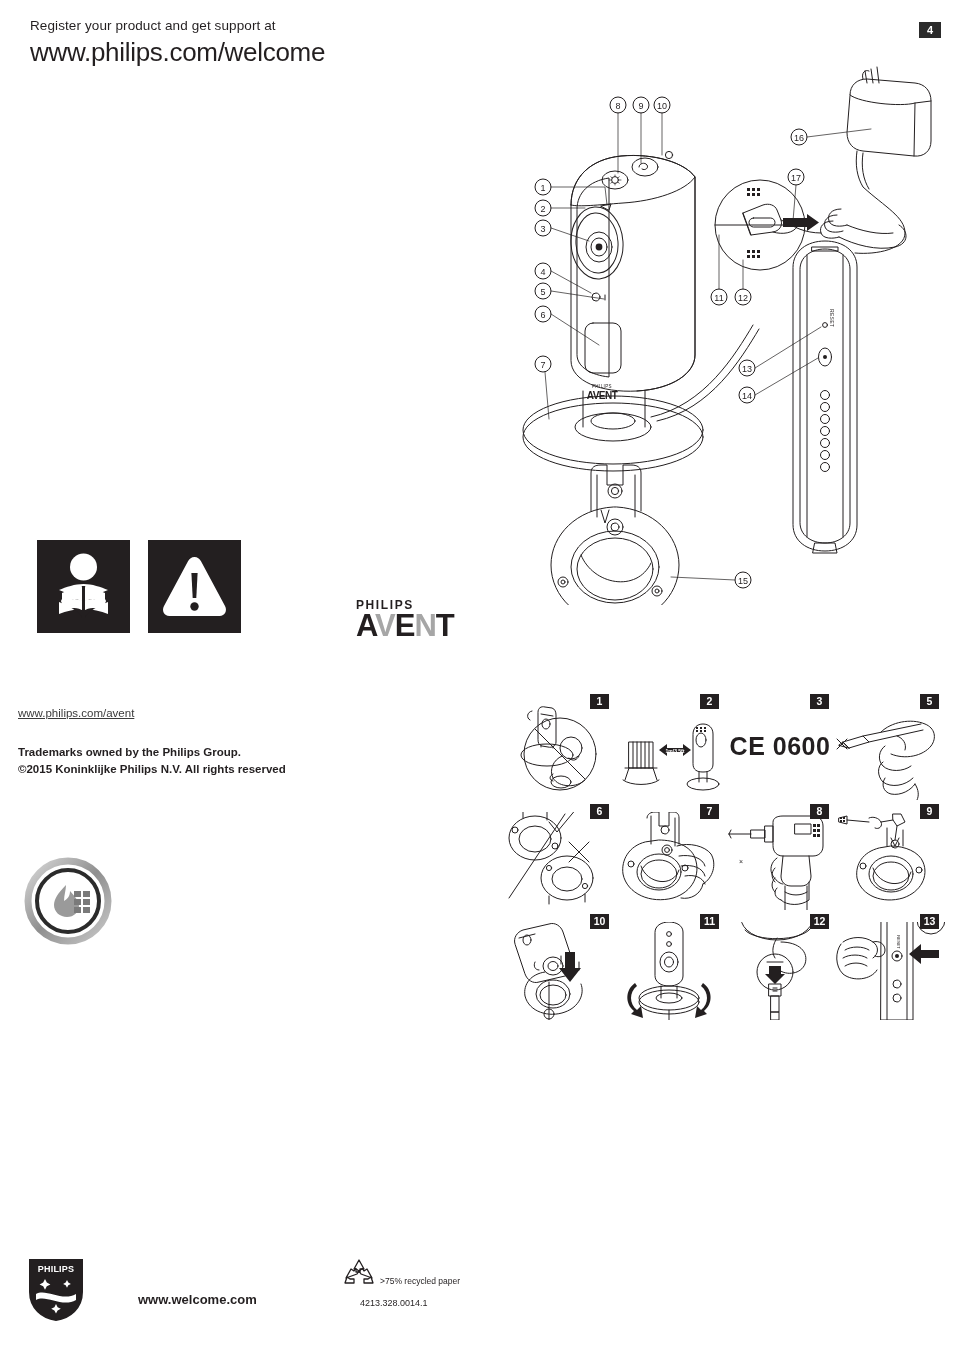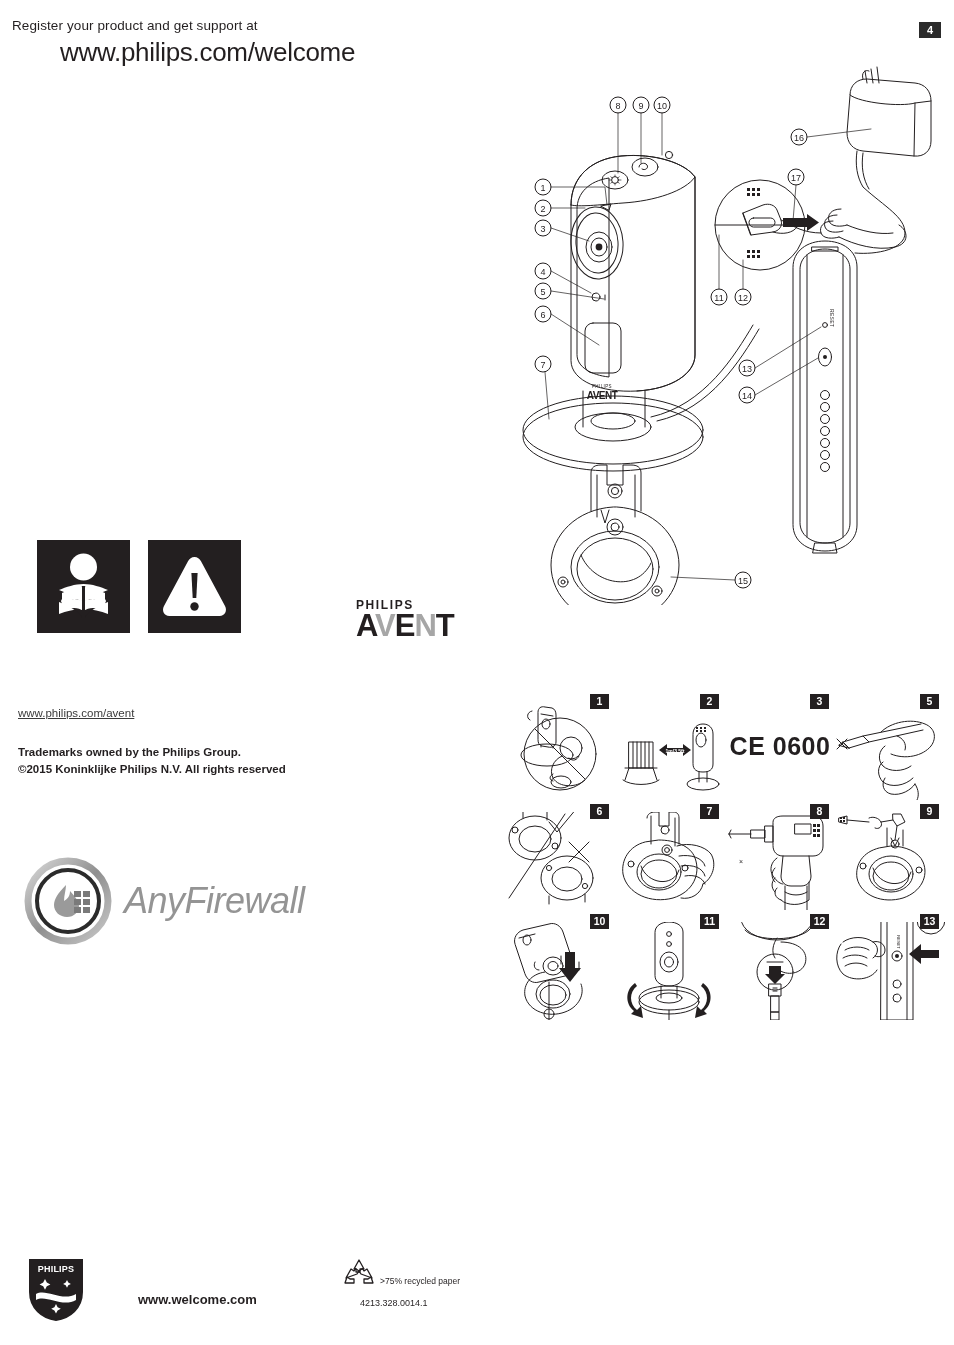--- a/index.html
+++ b/index.html
@@ -7,23 +7,23 @@
   body {
     width: 954px; height: 1345px;
     background: #ffffff;
     font-family: "Liberation Sans", sans-serif;
     color: #231f20;
     position: relative;
     overflow: hidden;
   }
 
   
-  #header { position:absolute; left:12px; top:18px; }
+  #header { position:absolute; left:30px; top:18px; }
   #register-line { font-size:13.5px; color:#231f20; letter-spacing:0.1px; }
-  #welcome-url { font-size:26px; font-weight:400; color:#231f20; margin-top:4px; letter-spacing:-0.3px;margin-left:48px; }
+  #welcome-url { font-size:26px; font-weight:400; color:#231f20; margin-top:4px; letter-spacing:-0.3px; }
 
   #page-badge {
     position:absolute; right:13px; top:22px;
     width:22px; height:16px; background:#2b2b2b; color:#fff;
     font-size:11px; font-weight:700; line-height:16px; text-align:center;
   }
 
   
   #icon-squares { position:absolute; left:37px; top:540px; display:flex; gap:18px; }
   .icon-square { width:93px; height:93px; background:#231f20; position:relative; }
@@ -137,21 +137,20 @@
     <path d="M44 30 C36 38 32 44 32 50 C32 57 38 62 45 62 C52 62 57 57 57 51 C57 45 52 41 48 36 C48 42 45 44 42 46 C42 40 44 35 44 30 Z" fill="#9a9a9a"></path>
     <g fill="#7a7a7a">
       <rect x="52" y="36" width="7" height="6"></rect>
         <rect x="61" y="36" width="7" height="6"></rect>
       <rect x="52" y="44" width="7" height="6"></rect>
         <rect x="61" y="44" width="7" height="6"></rect>
       <rect x="52" y="52" width="7" height="6"></rect>
         <rect x="61" y="52" width="7" height="6"></rect>
     </g>
   </svg>
-  <div id="af-text">AnyFirewall</div>
 </div>
 
 <div id="diagram">
   <svg width="440" height="550" viewBox="0 0 440 550">
 
     <g>
 
       <path class="ln" d="M66 150 C66 122 86 104 116 101 C150 98 180 108 190 122 L190 300 C190 318 168 334 132 336 C96 338 66 326 66 306 Z"></path>
 
       <path class="ln" d="M66 150 C66 122 86 104 116 101 C150 98 180 108 190 122 C180 136 150 146 118 148 C92 150 74 152 66 150 Z"></path>

